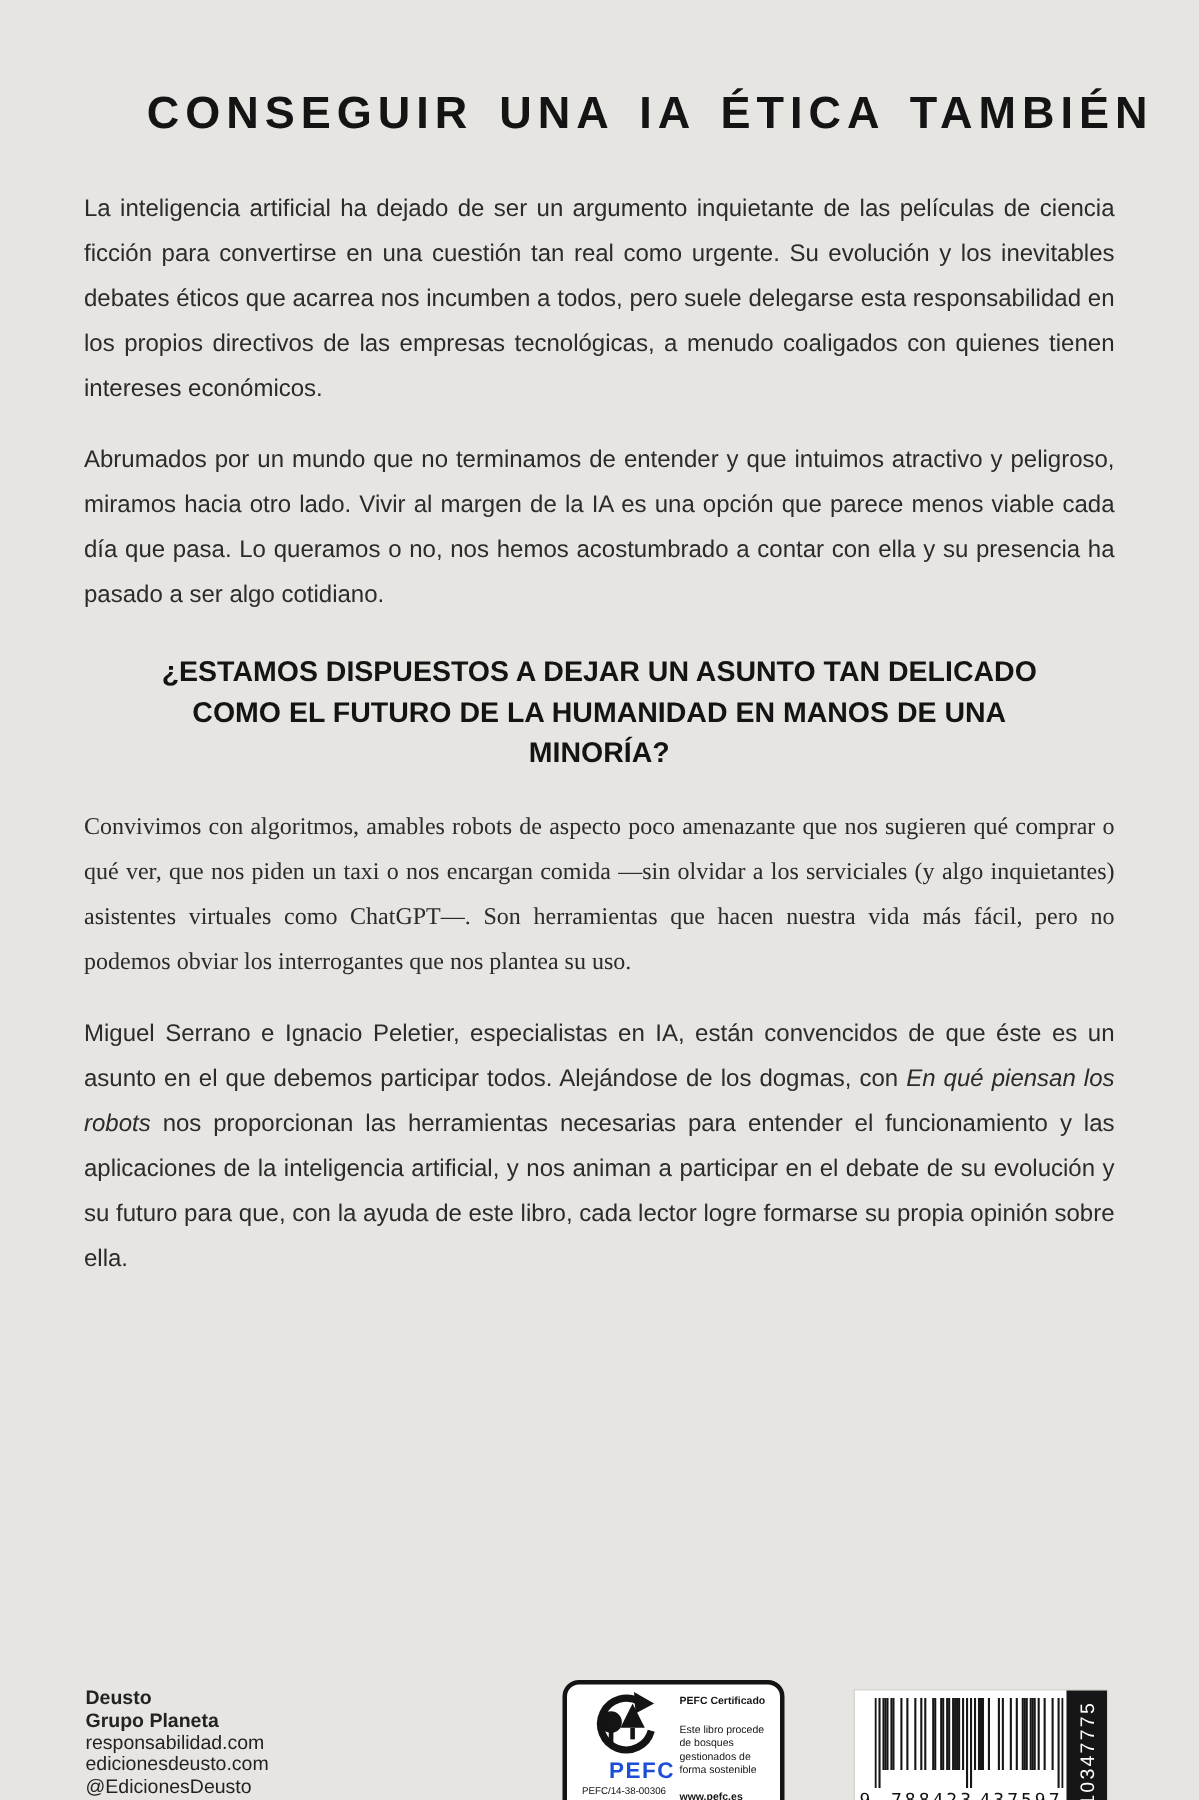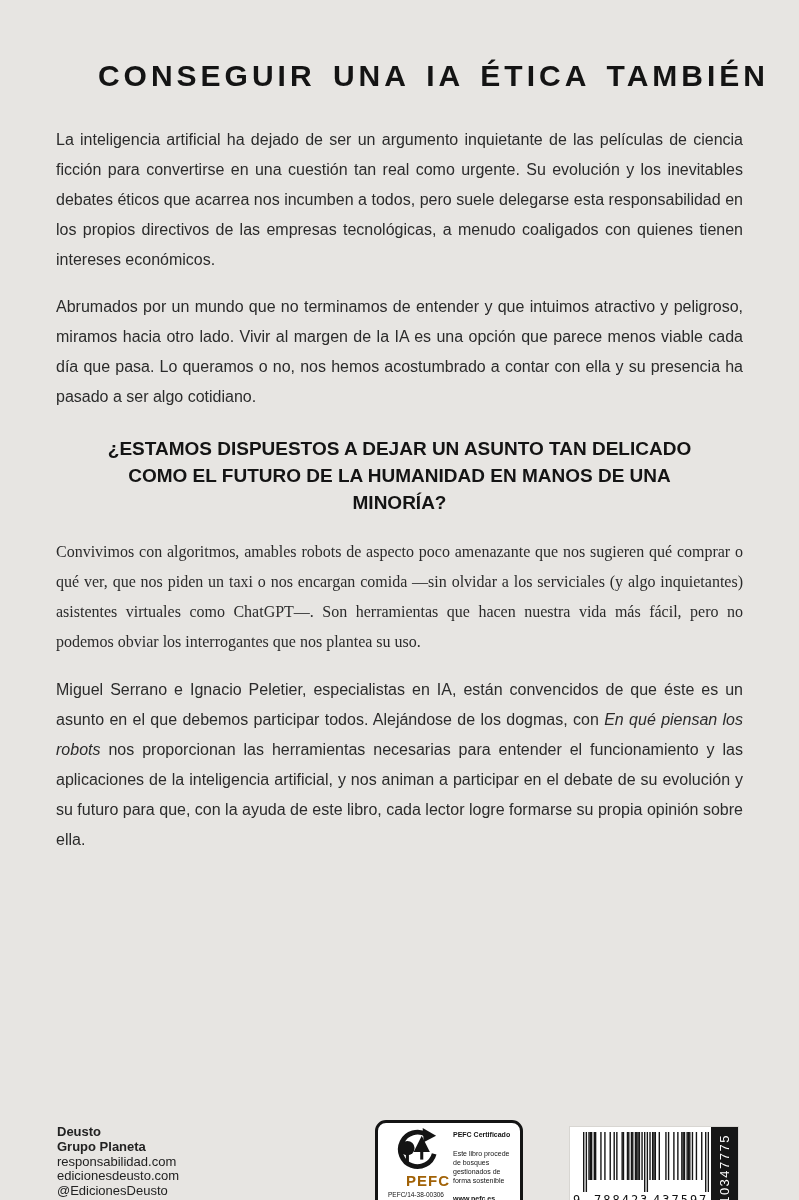--- a/index.html
+++ b/index.html
@@ -69,21 +69,21 @@
     border-radius:11px;
     box-sizing:border-box;
     display:flex;
     padding:5px 6px 4px 7px;
   }
   .pefc-left{
     width:62px;display:flex;flex-direction:column;align-items:center;
   }
   .pefc-left svg{display:block;}
   .pefc-acronym{
-    font-weight:bold;font-size:15px;letter-spacing:1px;color:#a16207;line-height:15px;margin-top:1px;padding-left:24px;
+    font-weight:bold;font-size:15px;letter-spacing:1px;color:#1d4ed8;line-height:15px;margin-top:1px;padding-left:24px;
   }
   .pefc-license{font-size:6.5px;color:#141414;margin-top:3px;white-space:nowrap;}
   .pefc-right{
     flex:1;display:flex;flex-direction:column;justify-content:space-between;
     padding:3px 0 3px 6px;color:#141414;
   }
   .pefc-cert{font-size:7px;font-weight:bold;}
   .pefc-claim{font-size:7px;line-height:9px;width:66px;}
   .pefc-site{font-size:7px;font-weight:bold;}
 

